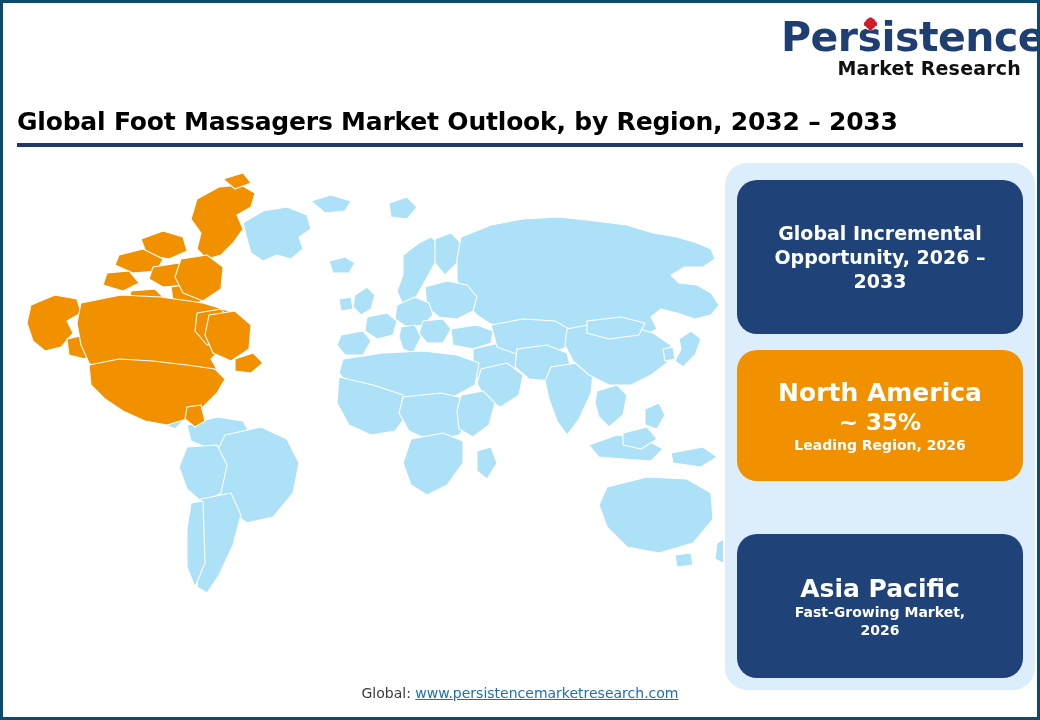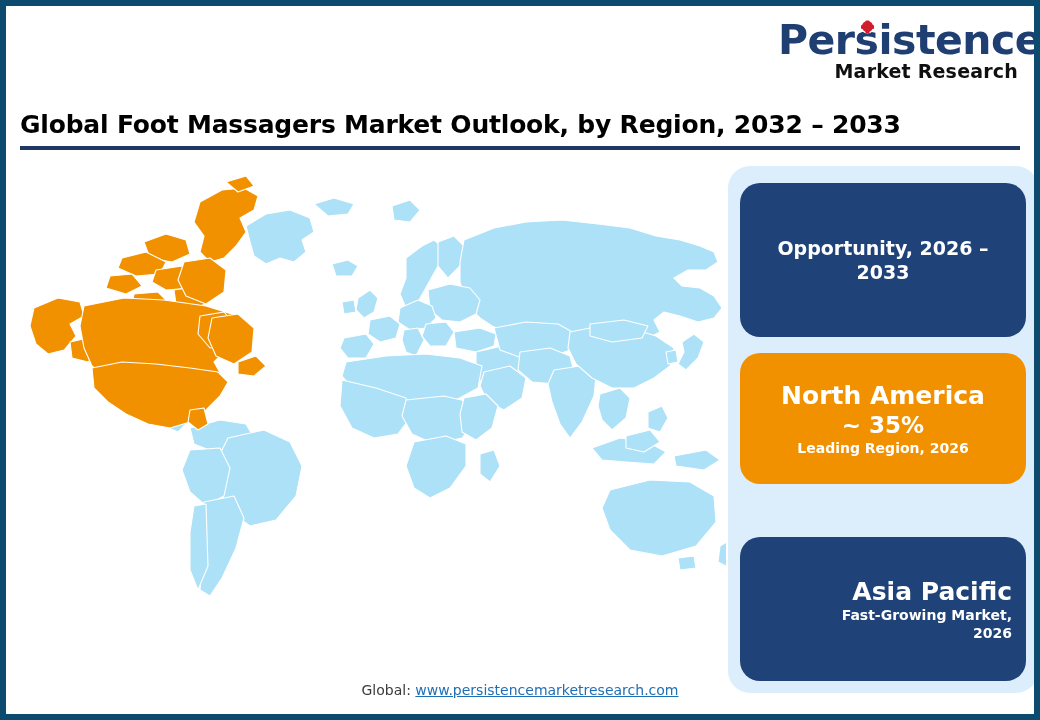--- a/index.html
+++ b/index.html
@@ -8,21 +8,21 @@
     background: #ffffff;
   }
   body {
     font-family: "Liberation Sans", sans-serif;
   }
   .infographic {
     position: relative;
     width: 1040px;
     height: 720px;
     background: #ffffff;
-    border: 6px solid #0c4a6e;
+    border: 3px solid #0c4a6e;
     box-sizing: border-box;
     overflow: hidden;
   }
 
   
   .logo-block {
     position: absolute;
     top: 14px;
     right: 16px;
     width: 240px;
@@ -131,21 +131,21 @@
     display: flex;
     flex-direction: column;
     justify-content: center;
     align-items: center;
   }
   .card-navy { background: #1f4378; }
   .card-orange { background: #f29100; }
 
   .card-1 { height: 155px; margin-top: 5px; }
   .card-2 { height: 132px; margin-top: 16px; }
-  .card-3 { height: 145px; margin-top: 53px; align-items: flex-end; }
+  .card-3 { height: 145px; margin-top: 53px; }
 
   .ln-reg {
     font-family: "DejaVu Sans", sans-serif;
     font-weight: bold;
     font-size: 19px;
     line-height: 1.27;
   }
   .ln-big {
     font-family: "DejaVu Sans", sans-serif;
     font-weight: bold;
@@ -301,20 +301,21 @@
 
         <path d="M78 202 L108 196 L142 198 L176 202 L204 206 L214 216 L206 230 L192 244 L176 256 L156 262 L134 258 L112 248 L94 236 L80 222 Z"></path>
         <path d="M176 244 L190 242 L194 258 L184 264 L174 256 Z"></path>
       </g>
     </svg>
   </div>
 
   <div class="panel">
 
     <div class="card card-navy card-1">
+      <div class="ln-reg">Global Incremental</div>
       <div class="ln-reg">Opportunity, 2026 –</div>
       <div class="ln-reg">2033</div>
     </div>
 
     <div class="card card-orange card-2">
       <div class="ln-head">North America</div>
       <div class="ln-mid">~ 35%</div>
       <div class="ln-small">Leading Region, 2026</div>
     </div>
 

